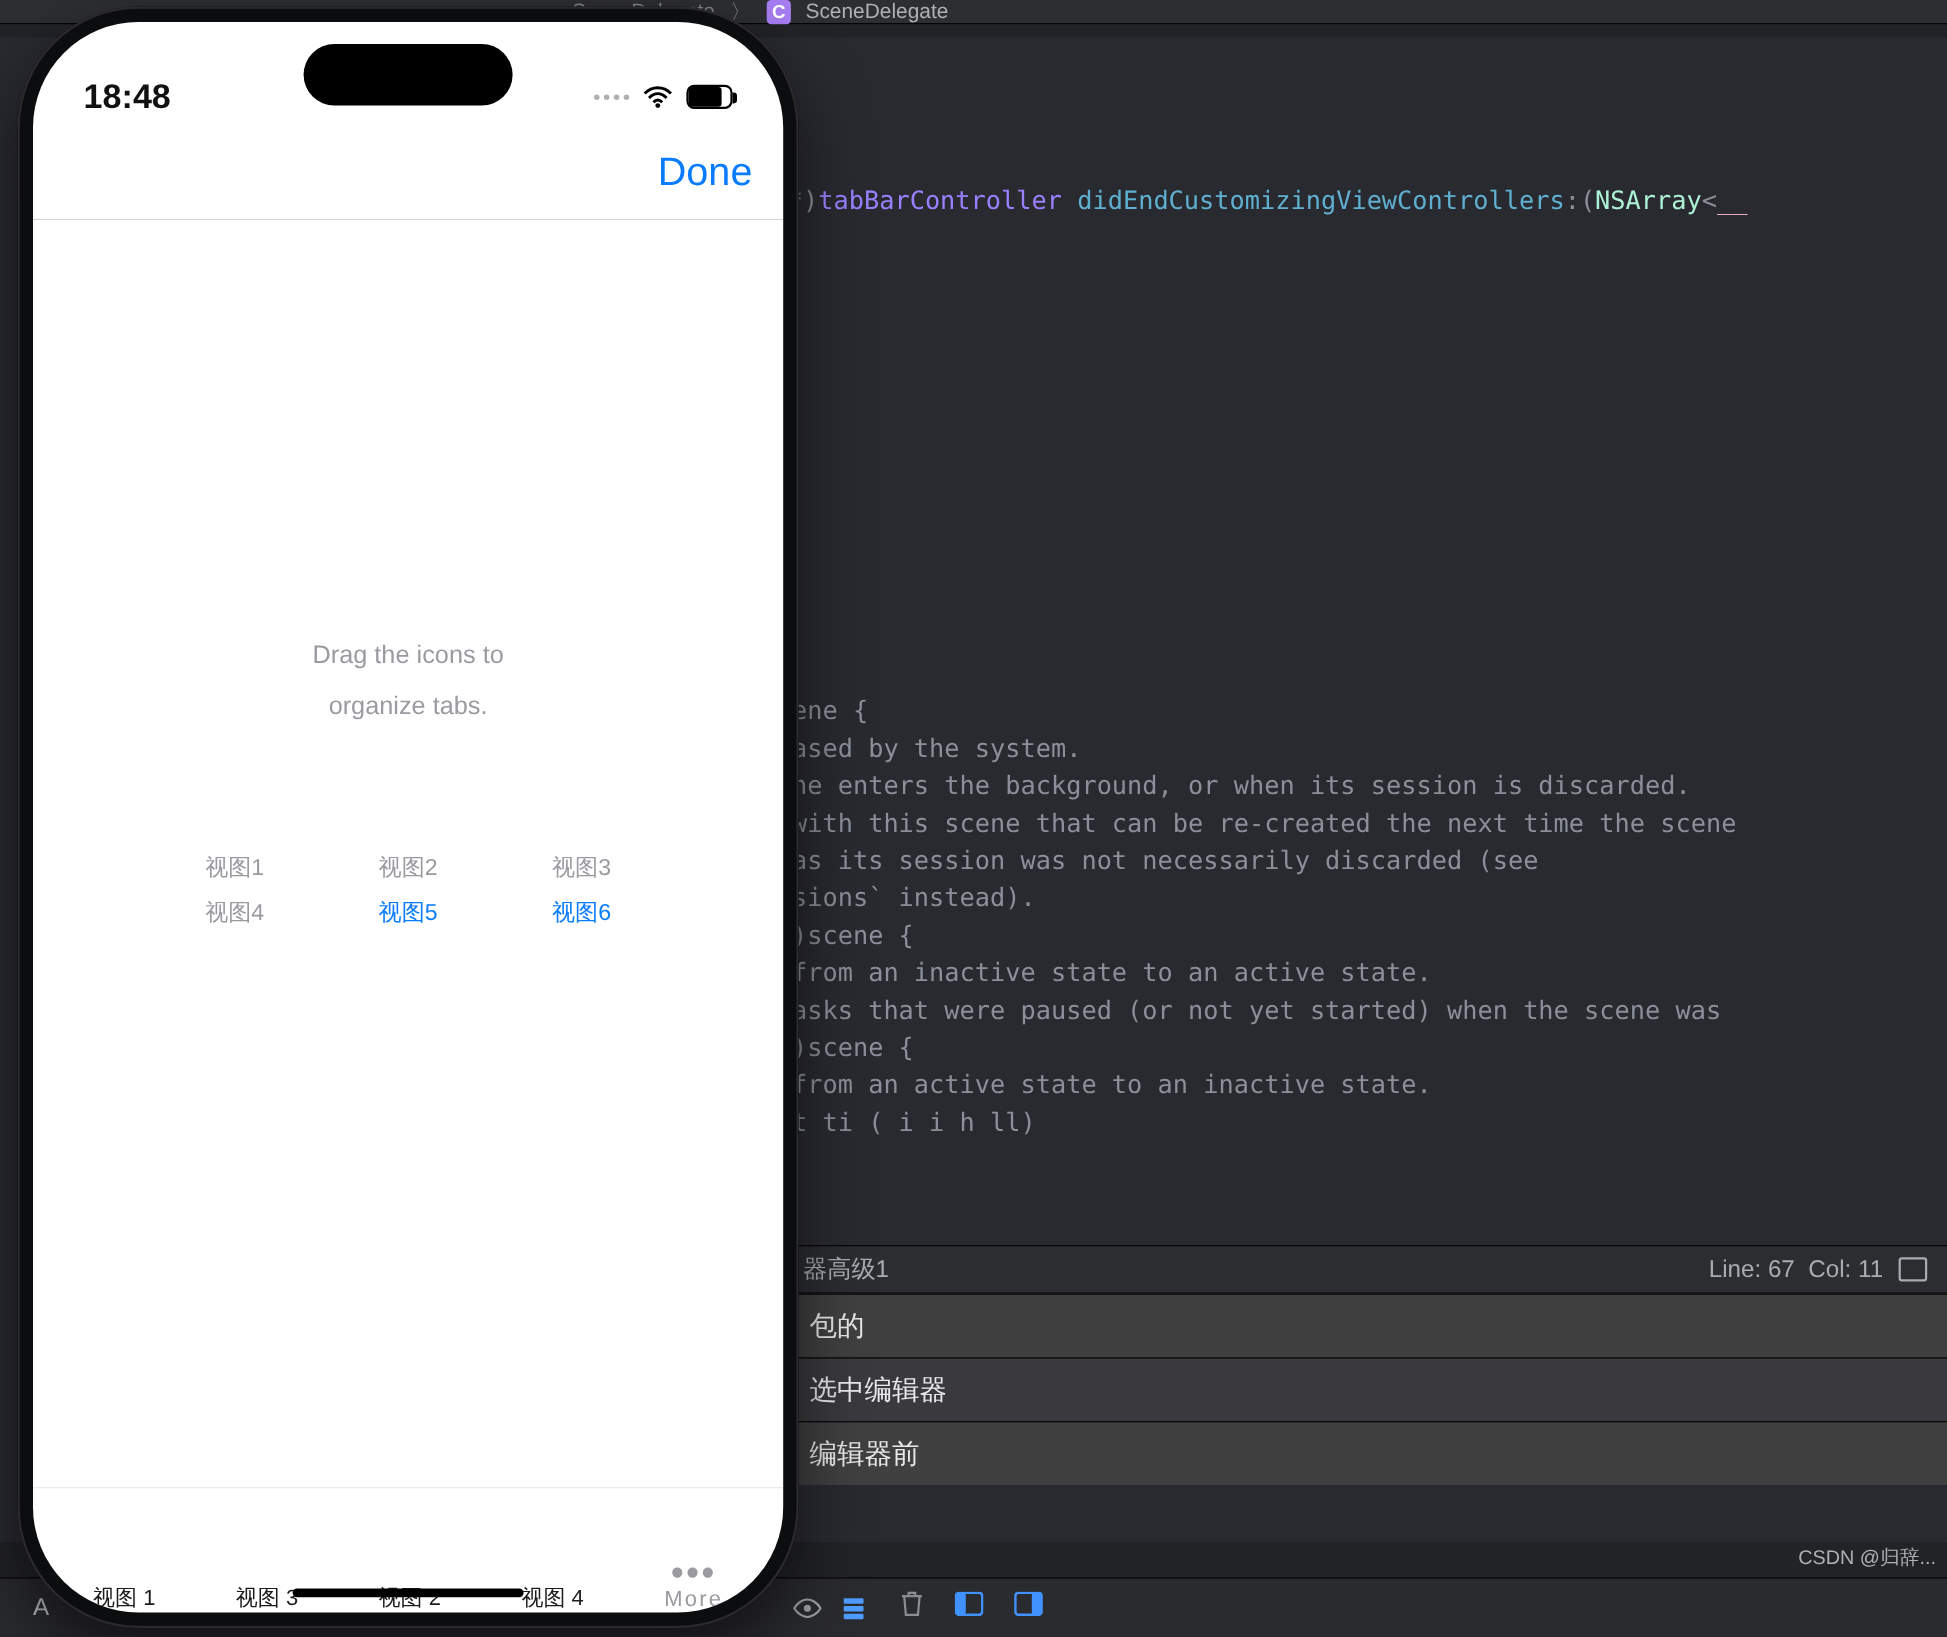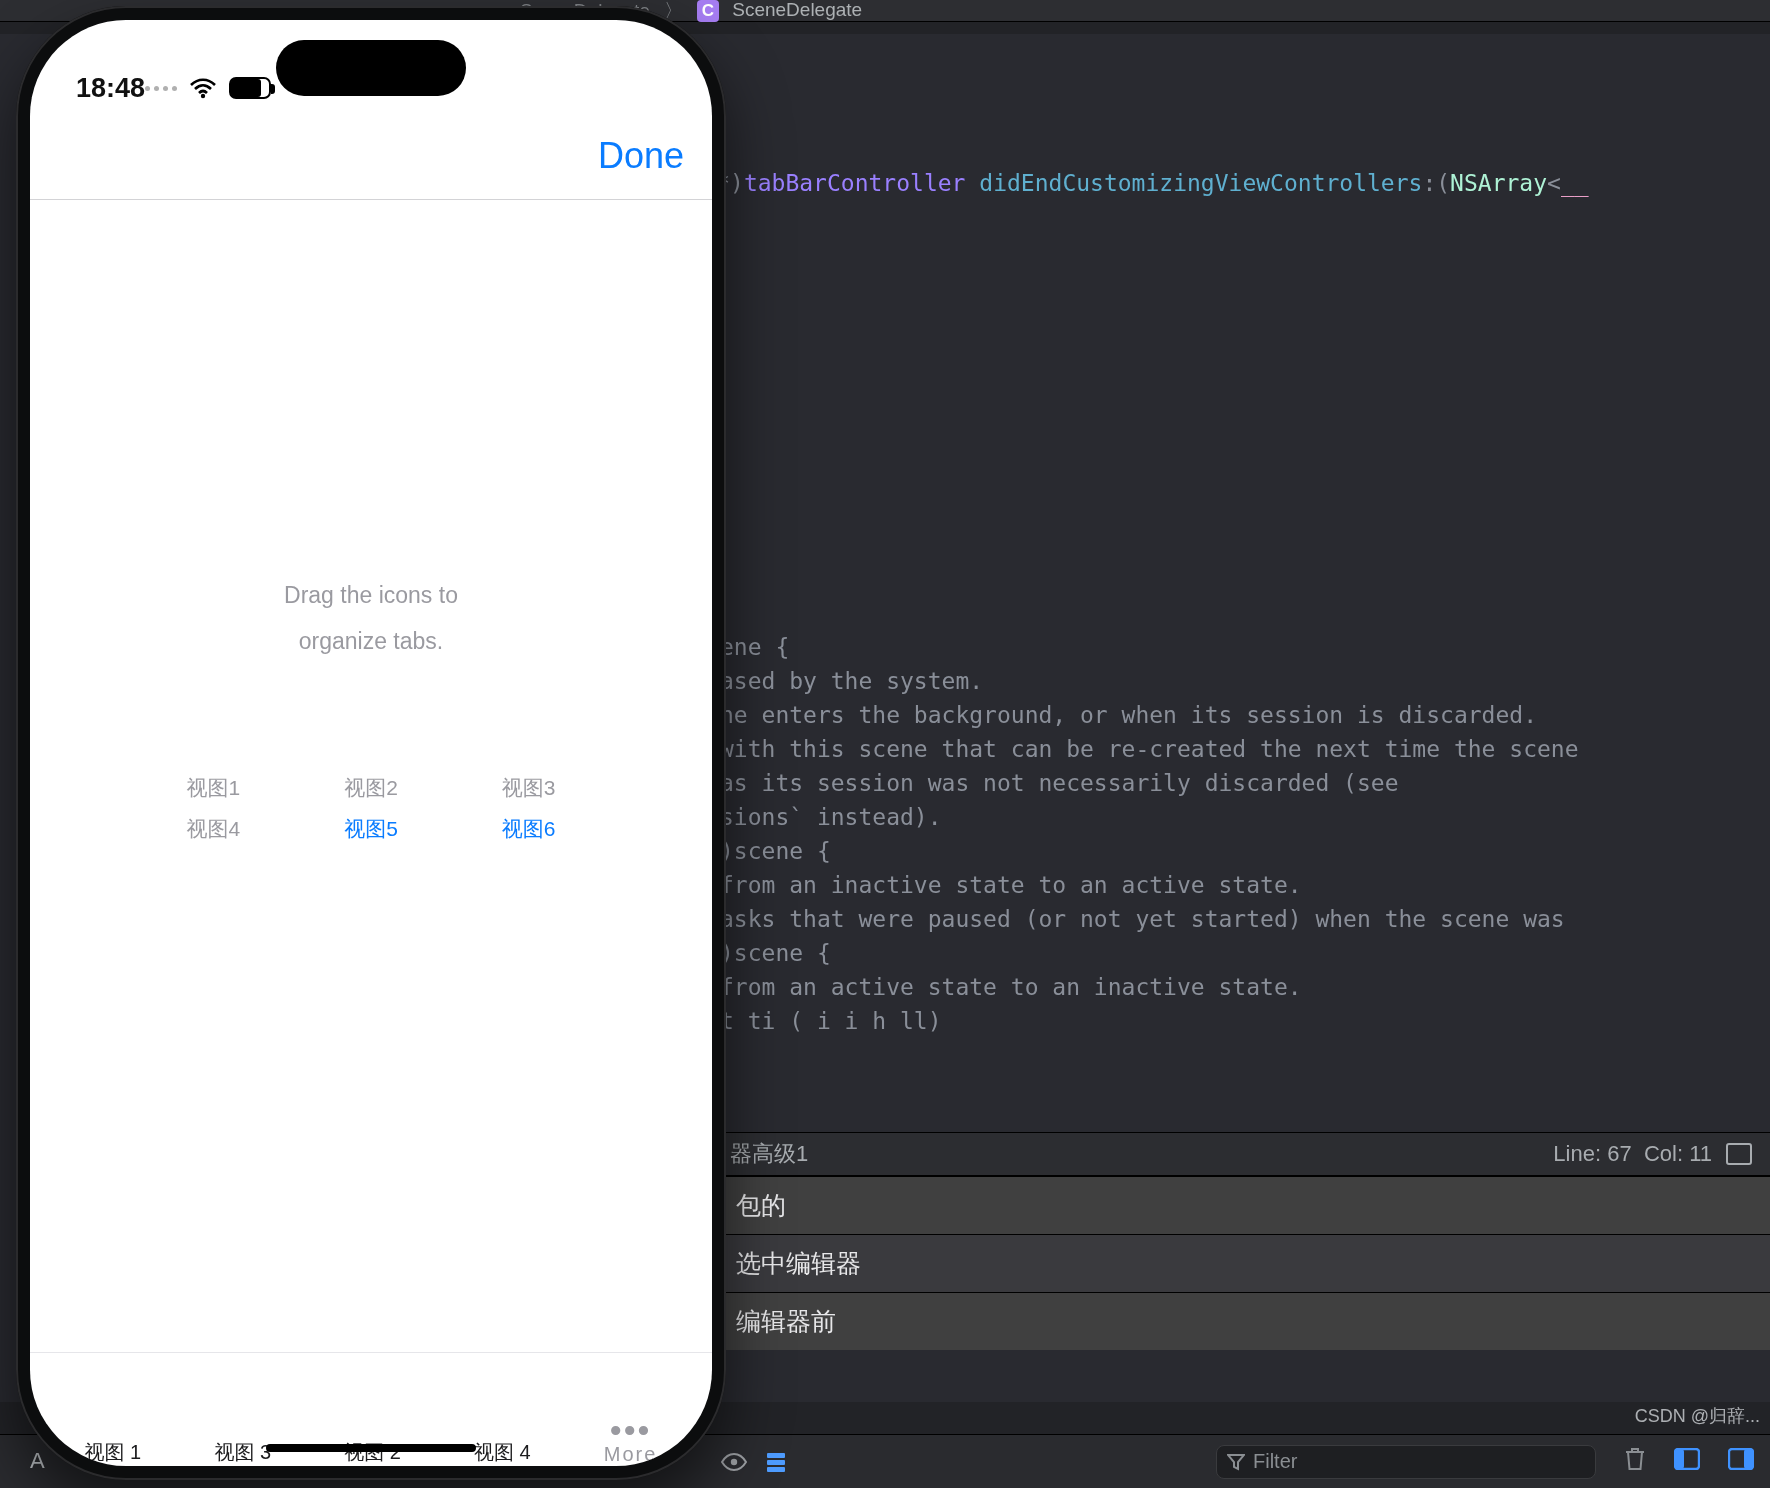--- a/index.html
+++ b/index.html
@@ -163,23 +163,23 @@
     position: absolute;
     top: 20px; left: 50%; transform: translateX(-50%);
     width: 190px; height: 56px;
     background: #000;
     border-radius: 40px;
     z-index: 5;
   }
   .status-bar {
     position: absolute;
     top: 0; left: 0; right: 0; height: 100px;
-    display: flex; align-items: center; 
+    display: flex; align-items: center; justify-content: space-between;
     padding: 36px 46px 0;
-    font-size: 27px; font-weight: 600;
+    font-size: 31px; font-weight: 600;
     z-index: 4;
   }
   .status-right { display: flex; align-items: center; gap: 12px; }
   .status-dots { display:flex; gap:4px; }
   .status-dots i { width:5px;height:5px;border-radius:50%;background:#b0b0b0;display:block;}
   .wifi-svg { width:28px; height:22px; }
   .batt {
     width: 42px; height: 22px; border: 2.6px solid #000; border-radius: 7px;
     position: relative;
   }
@@ -279,26 +279,20 @@
         </svg>
     </span>
     <span class="ico active">
       <svg width="24" height="22" viewBox="0 0 24 22">
           <rect x="3" y="2" width="18" height="5" rx="1" fill="#4e9cff"></rect>
           <rect x="3" y="9" width="18" height="5" rx="1" fill="#4e9cff"></rect>
           <rect x="3" y="16" width="18" height="5" rx="1" fill="#4e9cff"></rect>
         </svg>
     </span>
 
-    <div class="filter-pill">
-      <svg width="18" height="18" viewBox="0 0 18 18">
-          <path fill="none" stroke="#8a8e92" stroke-width="2" d="M1 2h16L11 9v7l-4-2V9L1 2z"></path>
-        </svg>
-      <span>Filter</span>
-    </div>
 
     <span class="right-ico">
       <svg width="22" height="24" viewBox="0 0 22 24">
           <path fill="none" stroke="#8a8e92" stroke-width="2" d="M2 5h18M8 5V2h6v3M4 5l1.5 17h11L18 5"></path>
         </svg>
     </span>
     <span class="right-ico blue">
       <svg width="26" height="22" viewBox="0 0 26 22">
           <rect x="1" y="1" width="24" height="20" rx="3" fill="none" stroke="#3f92ff" stroke-width="2.4"></rect>
           <rect x="1" y="1" width="9" height="20" rx="3" fill="#3f92ff"></rect>

